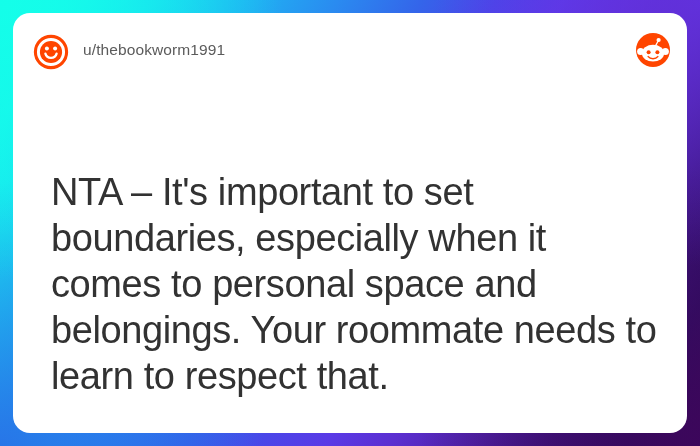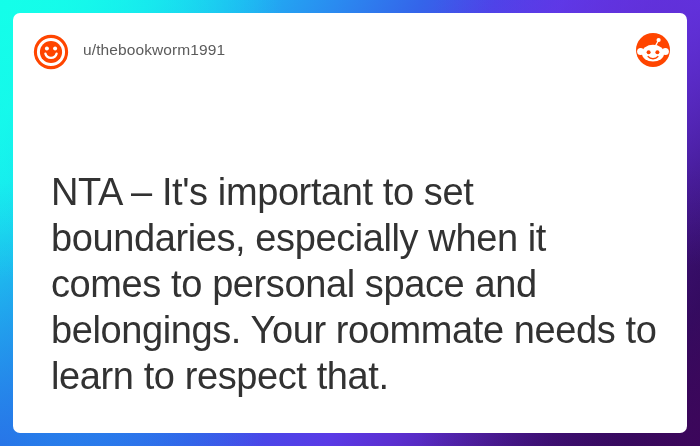--- a/index.html
+++ b/index.html
@@ -48,21 +48,21 @@
     pointer-events: none;
   }
 
   #card {
     position: absolute;
     left: 13px;
     top: 13px;
     width: 674px;
     height: 420px;
     background: #ffffff;
-    border-radius: 7px;
+    border-radius: 17px;
     box-sizing: border-box;
     overflow: hidden;
   }
 
   
   .card-header {
     position: absolute;
     left: 0;
     top: 0;
     right: 0;

